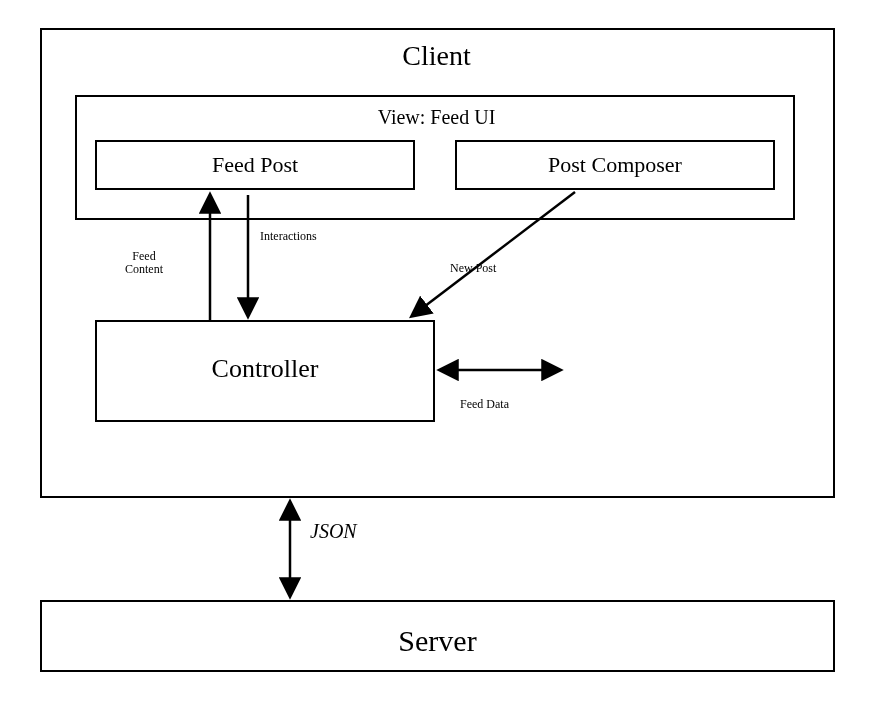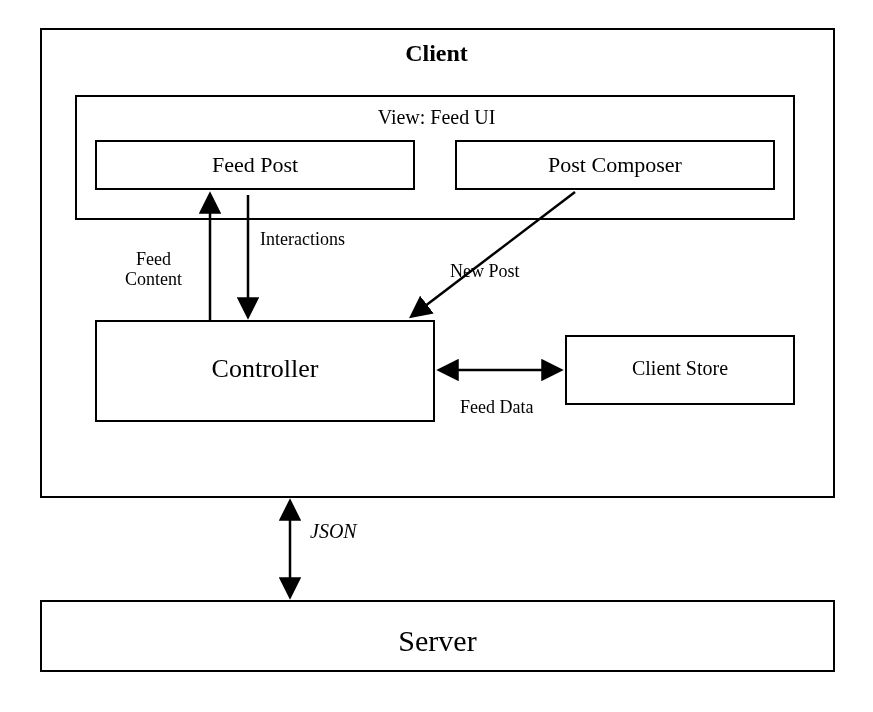--- a/index.html
+++ b/index.html
@@ -15,31 +15,30 @@
     color: #000;
   }
   .box {
     position: absolute;
     border: 2px solid #000;
     background: #fff;
     box-sizing: border-box;
   }
   .small-label {
     position: absolute;
-    font-size: 18px;
+    font-size: 12px;
     line-height: 1.1;
     text-align: center;
   }
   .title-client {
     position: absolute;
     left: 0; right: 0;
     text-align: center;
-    font-size: 24px;
+    font-size: 28px;
     top: 40px;
-    font-weight: bold;
   }
   .title-view {
     position: absolute;
     left: 0; right: 0;
     text-align: center;
     font-size: 20px;
     top: 106px;
   }
   .in-box-label {
     position: absolute;
@@ -70,23 +69,20 @@
   </div>
 
   <div class="box" style="left:95px; top:140px; width:320px; height:50px;">
     <div class="in-box-label" style="top:10px; font-size:22px;">Feed Post</div>
   </div>
 
   <div class="box" style="left:95px; top:320px; width:340px; height:102px;">
     <div class="in-box-label" style="top:32px; font-size:26px;">Controller</div>
   </div>
 
-  <div class="box" style="left:565px; top:335px; width:230px; height:70px;">
-    <div class="in-box-label" style="top:20px; font-size:20px;">Client Store</div>
-  </div>
 
   <div class="box" style="left:40px; top:600px; width:795px; height:72px;">
     <div class="in-box-label" style="top:22px; font-size:30px;">Server</div>
   </div>
 
   <div class="small-label" style="left:260px; top:230px;">Interactions</div>
 
   <div class="small-label" style="left:125px; top:250px; text-align:center;">
     <span>Feed</span><br>
     <span>Content</span>

